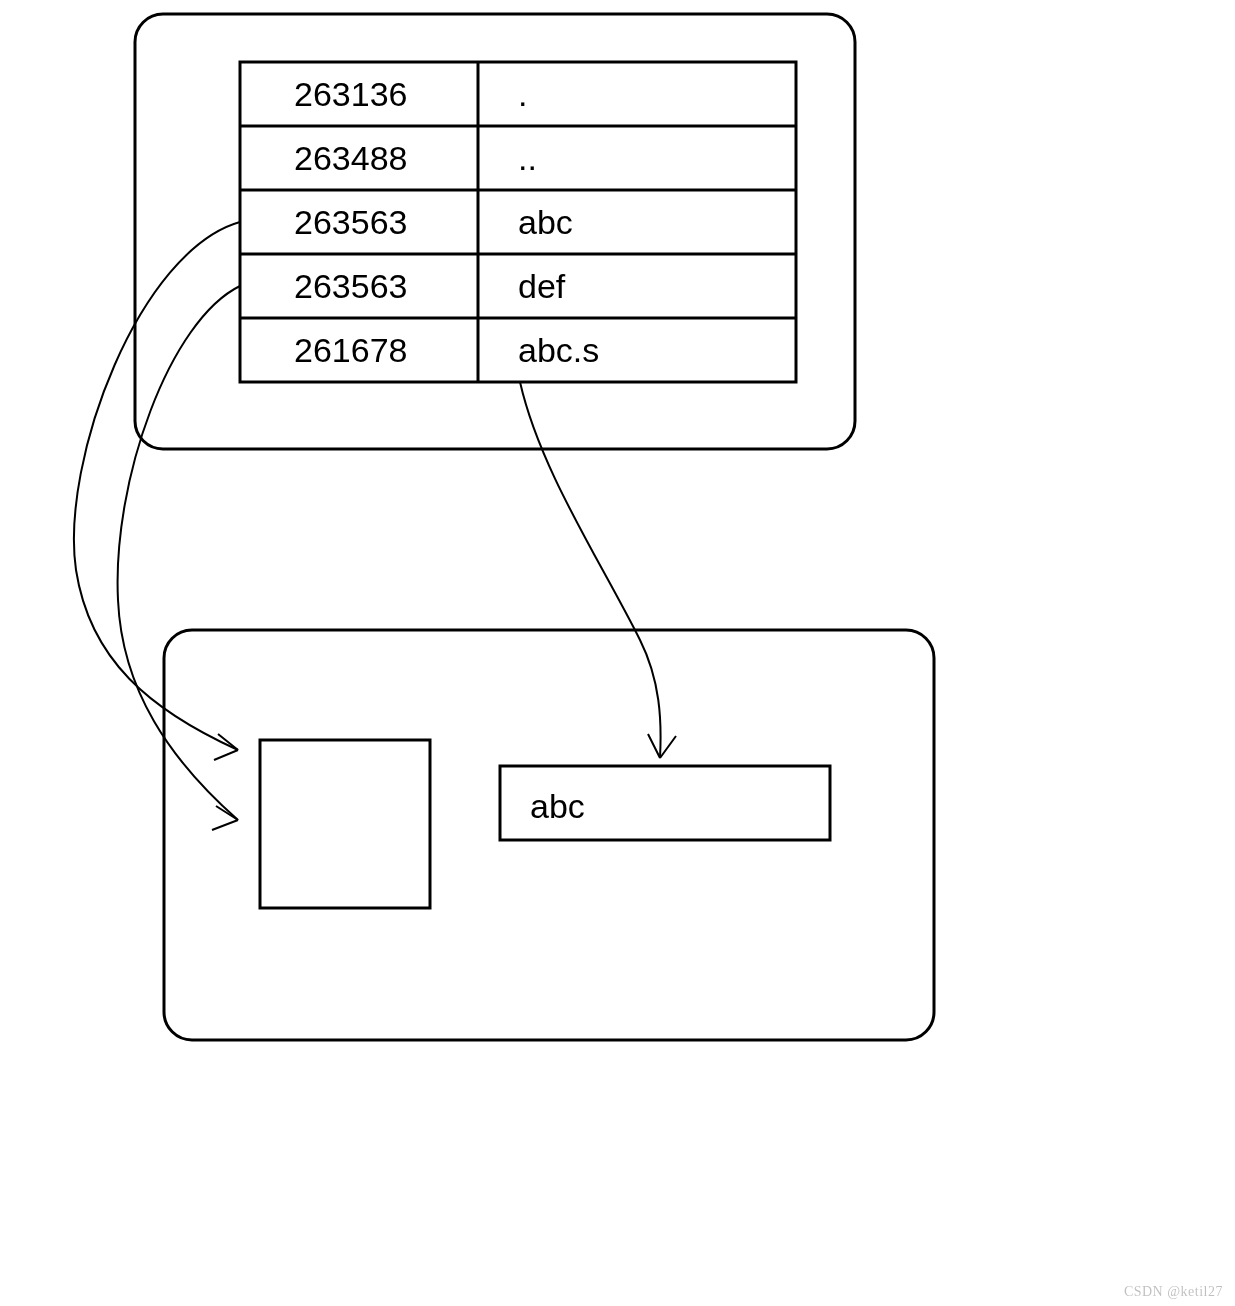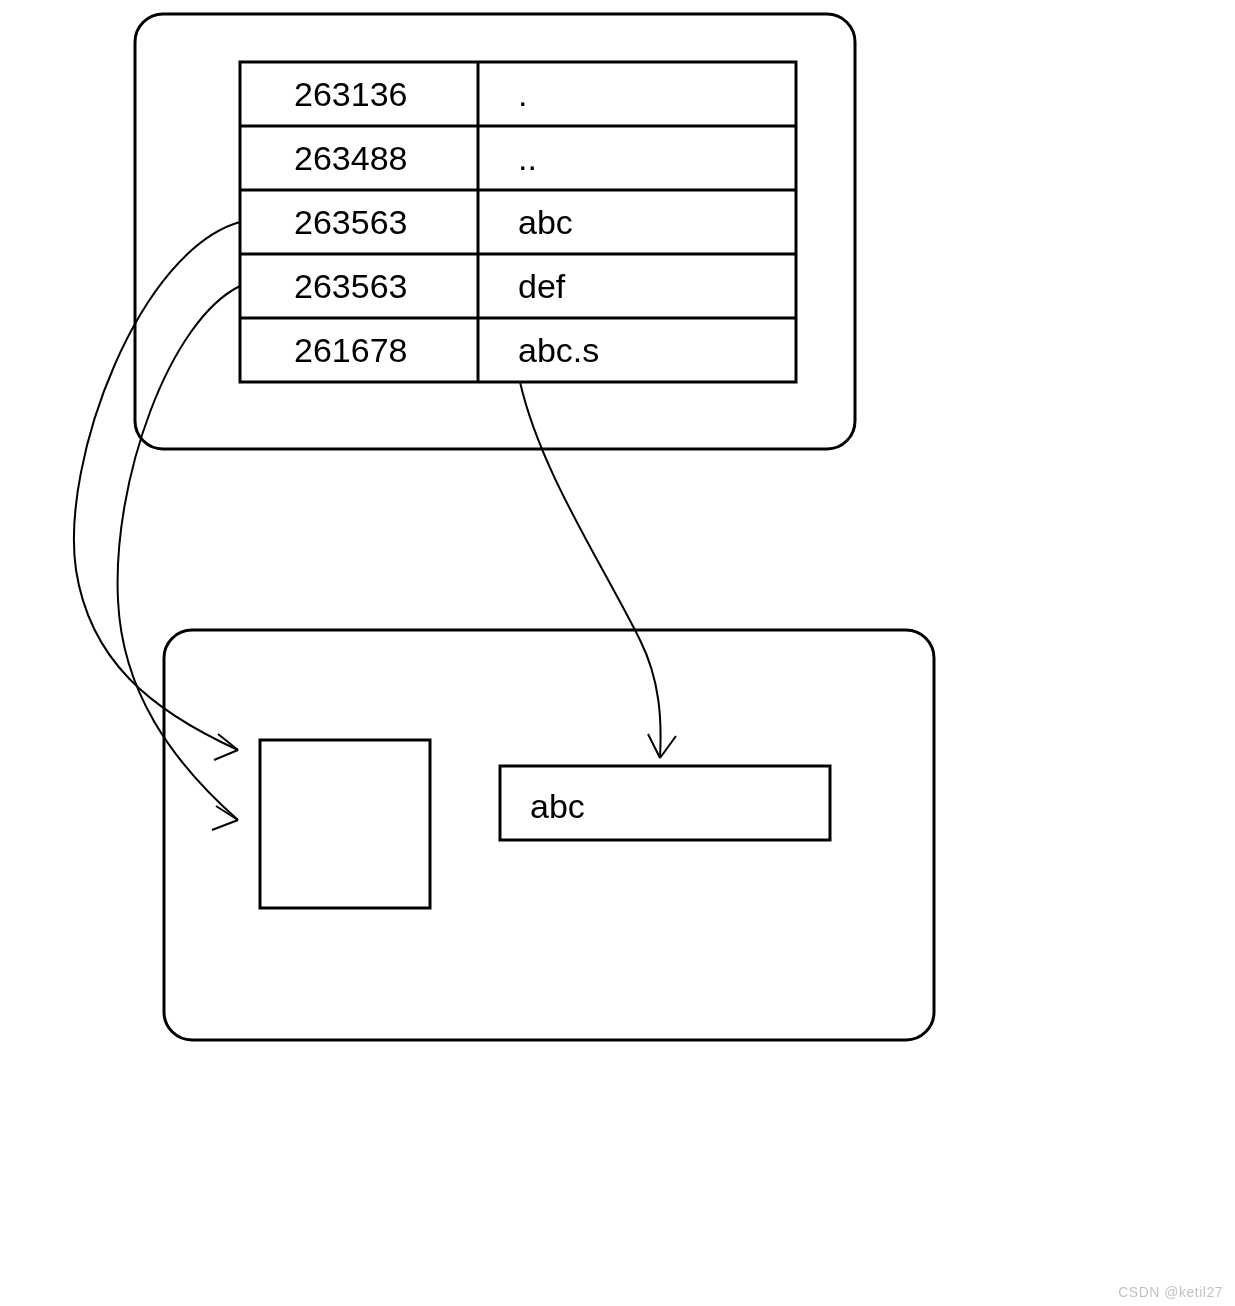--- a/index.html
+++ b/index.html
@@ -12,21 +12,21 @@
     color:#000;
   }
   svg{display:block}
   .cell{font-size:34px;}
   .wm{
     position:absolute;
     right:12px;
     bottom:6px;
     font-size:14px;
     color:rgba(0,0,0,0.25);
-    font-family:Liberation Sans, sans-serif;
+    font-family:Liberation Serif, serif;
     letter-spacing:0.5px;
   }
 </style>
 </head>
 <body>
 
 <svg width="1235" height="1306" viewBox="0 0 1235 1306" xmlns="http://www.w3.org/2000/svg">
 
   <rect x="135" y="14" width="720" height="435" rx="28" ry="28" fill="none" stroke="#000" stroke-width="3"></rect>
 

